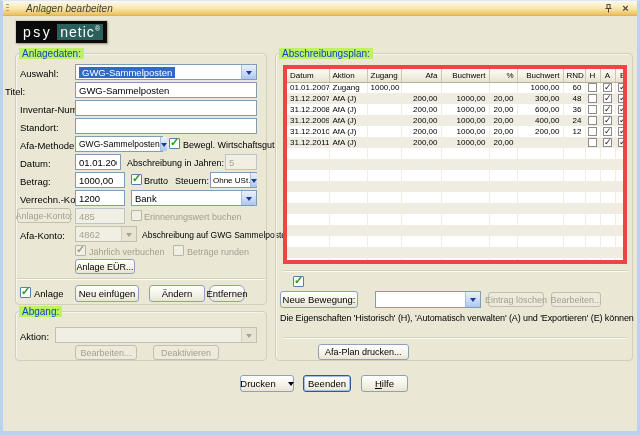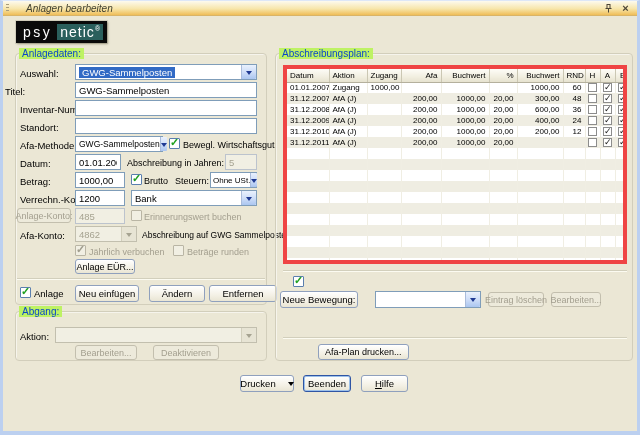--- a/index.html
+++ b/index.html
@@ -184,21 +184,21 @@
   <span class="lbl dis s9" style="left:184px; top:246px;">Beträge runden</span>
 
   <button class="btn small" style="left:72px; top:258px; width:60px;">Anlage EÜR...</button>
 
   <div class="sep" style="left:14px; top:277px; width:248px;"></div>
 
   <span class="xcb checked" style="left:17px; top:286px;"></span>
   <span class="lbl" style="left:31px; top:287px;">Anlage</span>
   <button class="btn" style="left:72px; top:284px; width:64px;">Neu einfügen</button>
   <button class="btn" style="left:146px; top:284px; width:56px;">Ändern</button>
-  <button class="btn" style="left:206px; top:284px; width:68px;">Entfernen</button>
+  <button class="btn" style="left:206px; top:284px; width:36px;border-radius:6px;">Entfernen</button>
 
   <div class="grp" style="left:12px; top:310px; width:252px; height:50px;"></div>
   <span class="grp-label" style="left:16px; top:305px;">Abgang:</span>
 
   <span class="lbl" style="left:17px; top:330px;">Aktion:</span>
   <div class="combo disabled" style="left:52px; top:326px; width:202px;">
     <span></span>
     <span class="arrow"></span>
   </div>
   <button class="btn small disabled" style="left:72px; top:344px; width:62px;">Bearbeiten...</button>
@@ -468,20 +468,21 @@
   <span class="xcb checked" style="left:290px; top:275px;"></span>
 
   <button class="btn" style="left:277px; top:290px; width:78px;">Neue Bewegung:</button>
   <div class="combo" style="left:372px; top:290px; width:106px; height:17px;">
     <span></span>
     <span class="arrow"></span>
   </div>
   <button class="btn small disabled" style="left:485px; top:291px; width:56px;">Eintrag löschen</button>
   <button class="btn small disabled" style="left:548px; top:291px; width:50px;">Bearbeiten...</button>
 
+  <span class="hint" style="left:277px; top:312px;">Die Eigenschaften 'Historisch' (H), 'Automatisch verwalten' (A) und 'Exportieren' (E) können</span>
 
   <div class="sep" style="left:280px; top:336px; width:344px;"></div>
 
   <button class="btn small" style="left:315px; top:343px; height:16px;">Afa-Plan drucken...</button>
 
   <button class="btn" style="left:237px; top:374px; width:54px; padding:0 5px;">
     <span>Drucken</span>
     <span class="dd-sep"></span>
     <span class="dd-arrow"></span>
   </button>

